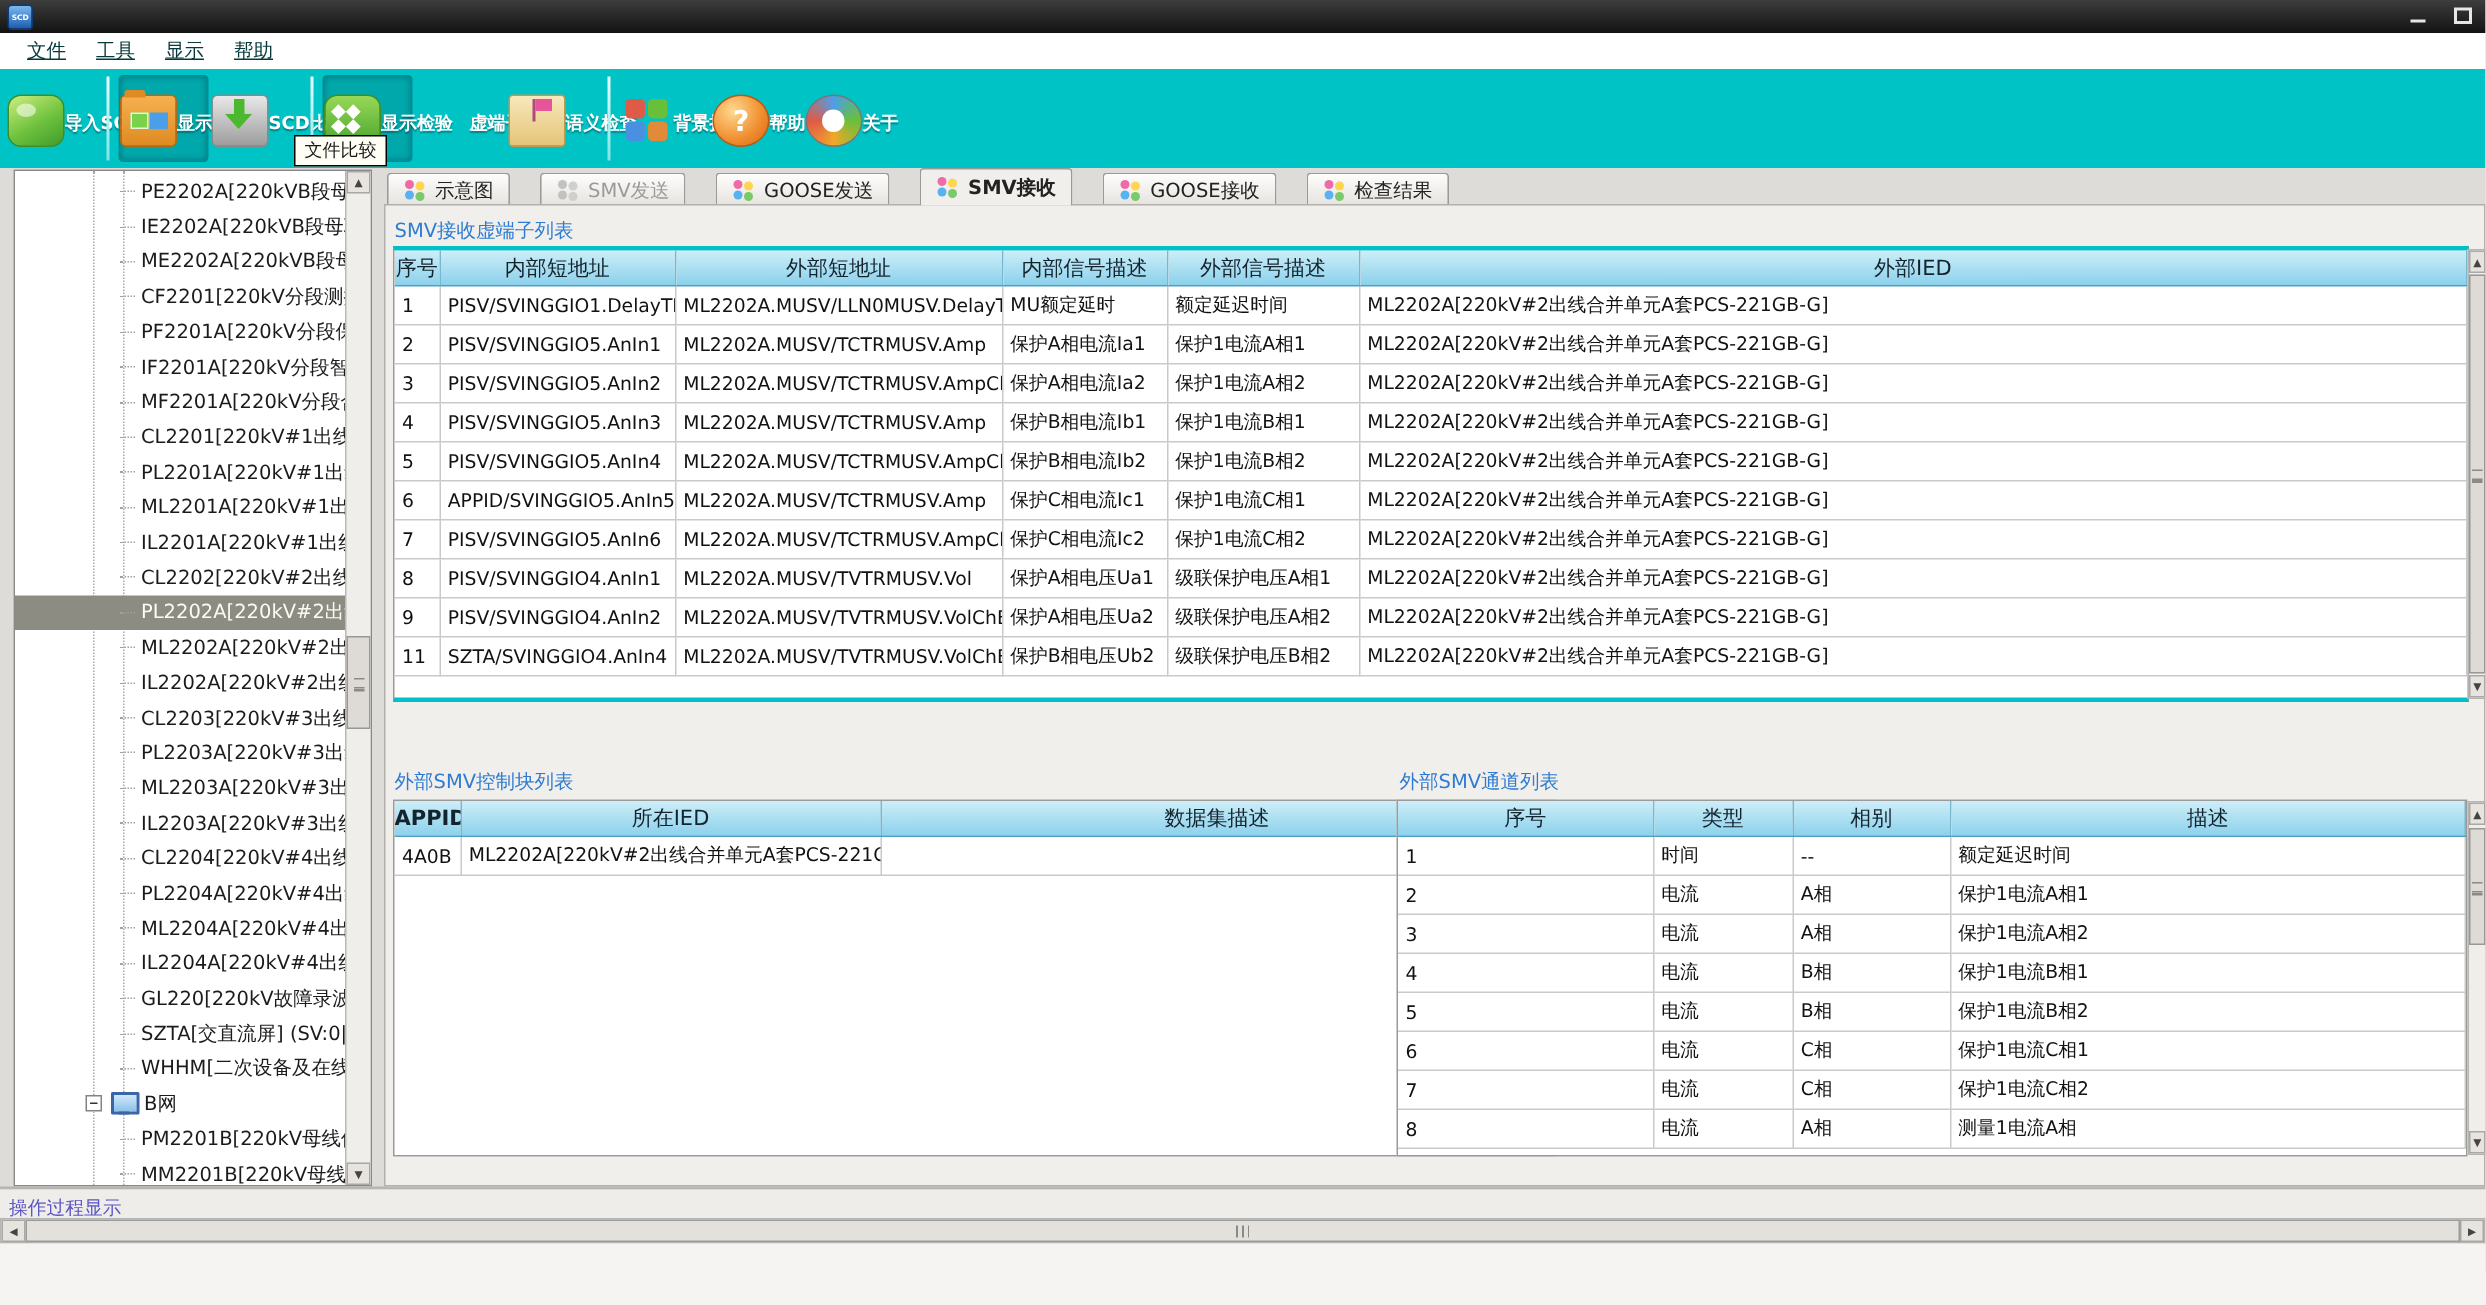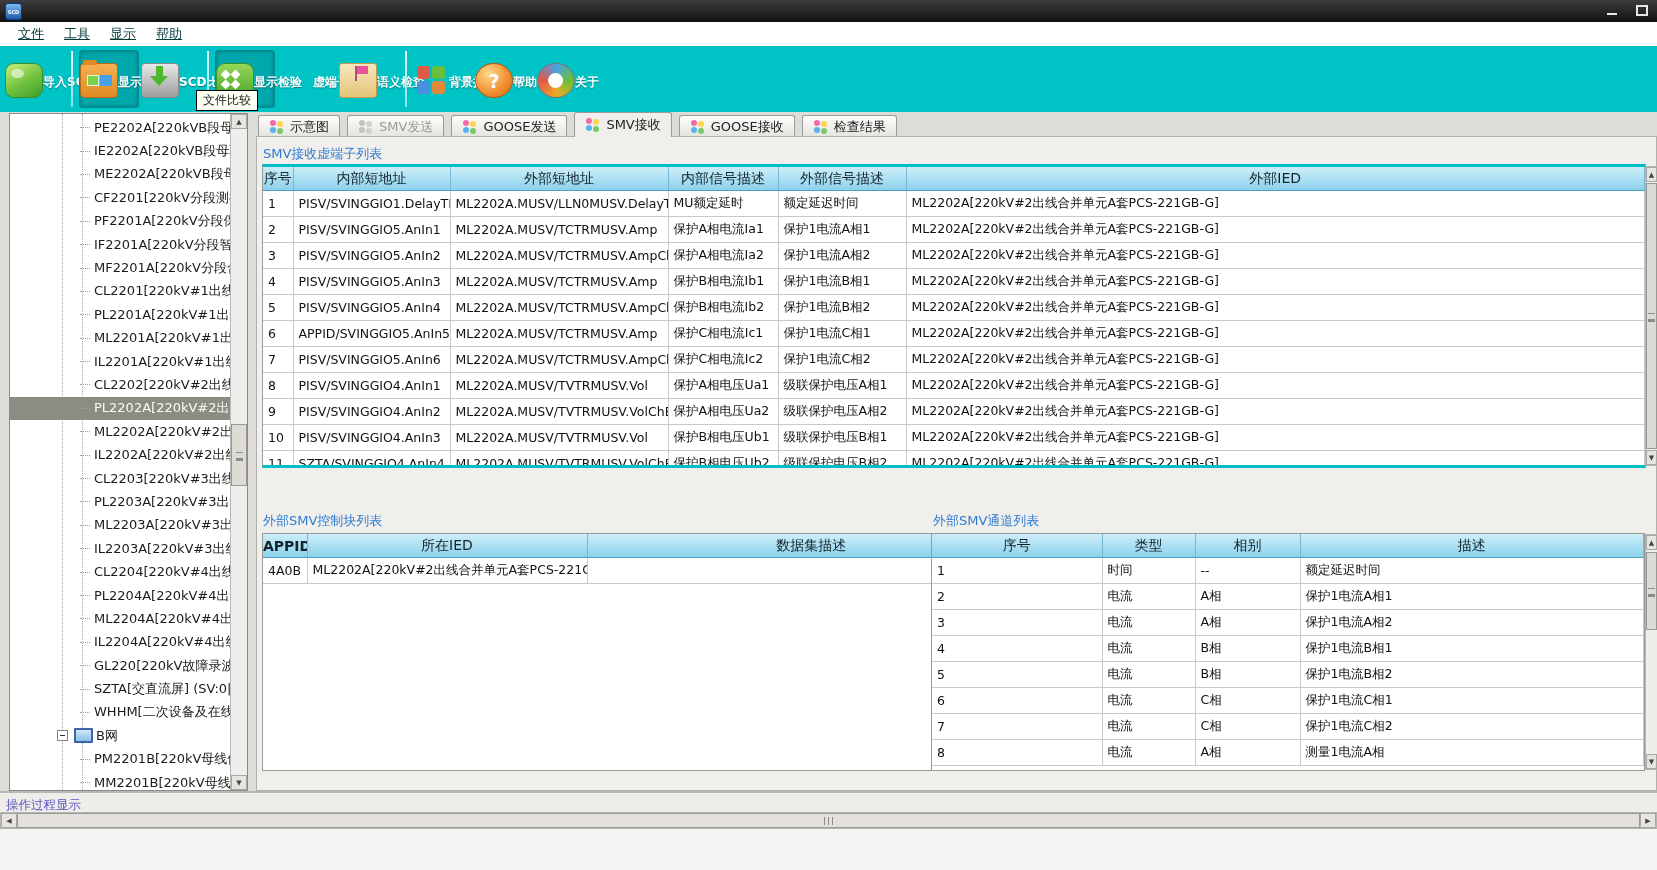--- a/index.html
+++ b/index.html
@@ -70,24 +70,24 @@
   .monitor-icon{position:absolute;left:64px;top:4px;width:15px;height:11px;background:linear-gradient(#cfe8fa,#8cc0ea);border:2px solid #3a66a8;border-radius:1px}
   .monitor-icon::after{content:'';position:absolute;left:3px;top:11px;width:7px;height:2px;background:#3a66a8}
   #tree-scroll{position:absolute;right:0;top:0;bottom:0;width:16px;background:#f0eeea;border-left:1px solid #b8b8b6;display:flex;flex-direction:column}
   .sbtn{height:15px;background:#e7e4e0;border:1px solid #a8a8a6;display:flex;align-items:center;justify-content:center;font-size:7px;color:#444;box-sizing:border-box}
   .strack{flex:1;position:relative}
   .sthumb{position:absolute;left:0;right:0;background:#dedbd6;border:1px solid #989896;box-sizing:border-box;display:flex;align-items:center;justify-content:center}
   .sthumb::after{content:'';width:7px;height:5px;border-top:1px solid #8a8a88;border-bottom:1px solid #8a8a88;box-shadow:0 2px 0 #8a8a88}
   #splitter{left:248px;top:113px;width:8px;height:678px;background:#dddcd8}
 
   
-  #tab-row{left:258px;top:113px;right:0;height:24px;display:flex;align-items:flex-end;gap:7px}
+  #tab-row{left:258px;top:113px;right:0;height:24px;display:flex;align-items:flex-end;gap:20px}
   .tab{height:21px;display:flex;align-items:center;padding:0 10px;border:1px solid #9a9a98;border-bottom:none;
        border-radius:3px 3px 0 0;background:linear-gradient(#fdfdfc,#e6e3de);font-size:13px;color:#222;cursor:default;white-space:nowrap}
-  .tab.active{height:24px;background:#f1efec;font-weight:normal;z-index:5}
+  .tab.active{height:24px;background:#f1efec;font-weight:bold;z-index:5}
   .tab.disabled{color:#9a9a98}
   .clover{width:15px;height:14px;position:relative;margin-right:6px}
   .clover::before{content:'';position:absolute;left:1px;top:0;width:6px;height:6px;border-radius:50%;background:#f06aa8;
       box-shadow:7px 1px 0 #ffd44e,0 7px 0 #58b2ef,7px 8px 0 #7ac96a}
   .clover.gray::before{background:#c2c2c0;box-shadow:7px 1px 0 #cfcfcd,0 7px 0 #c2c2c0,7px 8px 0 #cfcfcd}
 
   
   #content-panel{left:256px;top:136px;width:1401px;height:655px;background:#f1efec;border:1px solid #b2b0ac;box-sizing:border-box}
   .section-label{position:absolute;color:#2e7cd2;font-size:13px;white-space:nowrap}
 
@@ -432,28 +432,20 @@
         </tr>
         <tr>
           <td>9</td>
           <td>PISV/SVINGGIO4.AnIn2</td>
           <td>ML2202A.MUSV/TVTRMUSV.VolChB</td>
           <td>保护A相电压Ua2</td>
           <td>级联保护电压A相2</td>
           <td>ML2202A[220kV#2出线合并单元A套PCS-221GB-G]</td>
         </tr>
         <tr>
-          <td>10</td>
-          <td>PISV/SVINGGIO4.AnIn3</td>
-          <td>ML2202A.MUSV/TVTRMUSV.Vol</td>
-          <td>保护B相电压Ub1</td>
-          <td>级联保护电压B相1</td>
-          <td>ML2202A[220kV#2出线合并单元A套PCS-221GB-G]</td>
-        </tr>
-        <tr>
           <td>11</td>
           <td>SZTA/SVINGGIO4.AnIn4</td>
           <td>ML2202A.MUSV/TVTRMUSV.VolChB</td>
           <td>保护B相电压Ub2</td>
           <td>级联保护电压B相2</td>
           <td>ML2202A[220kV#2出线合并单元A套PCS-221GB-G]</td>
         </tr>
       </tbody>
     </table>
 </div>

